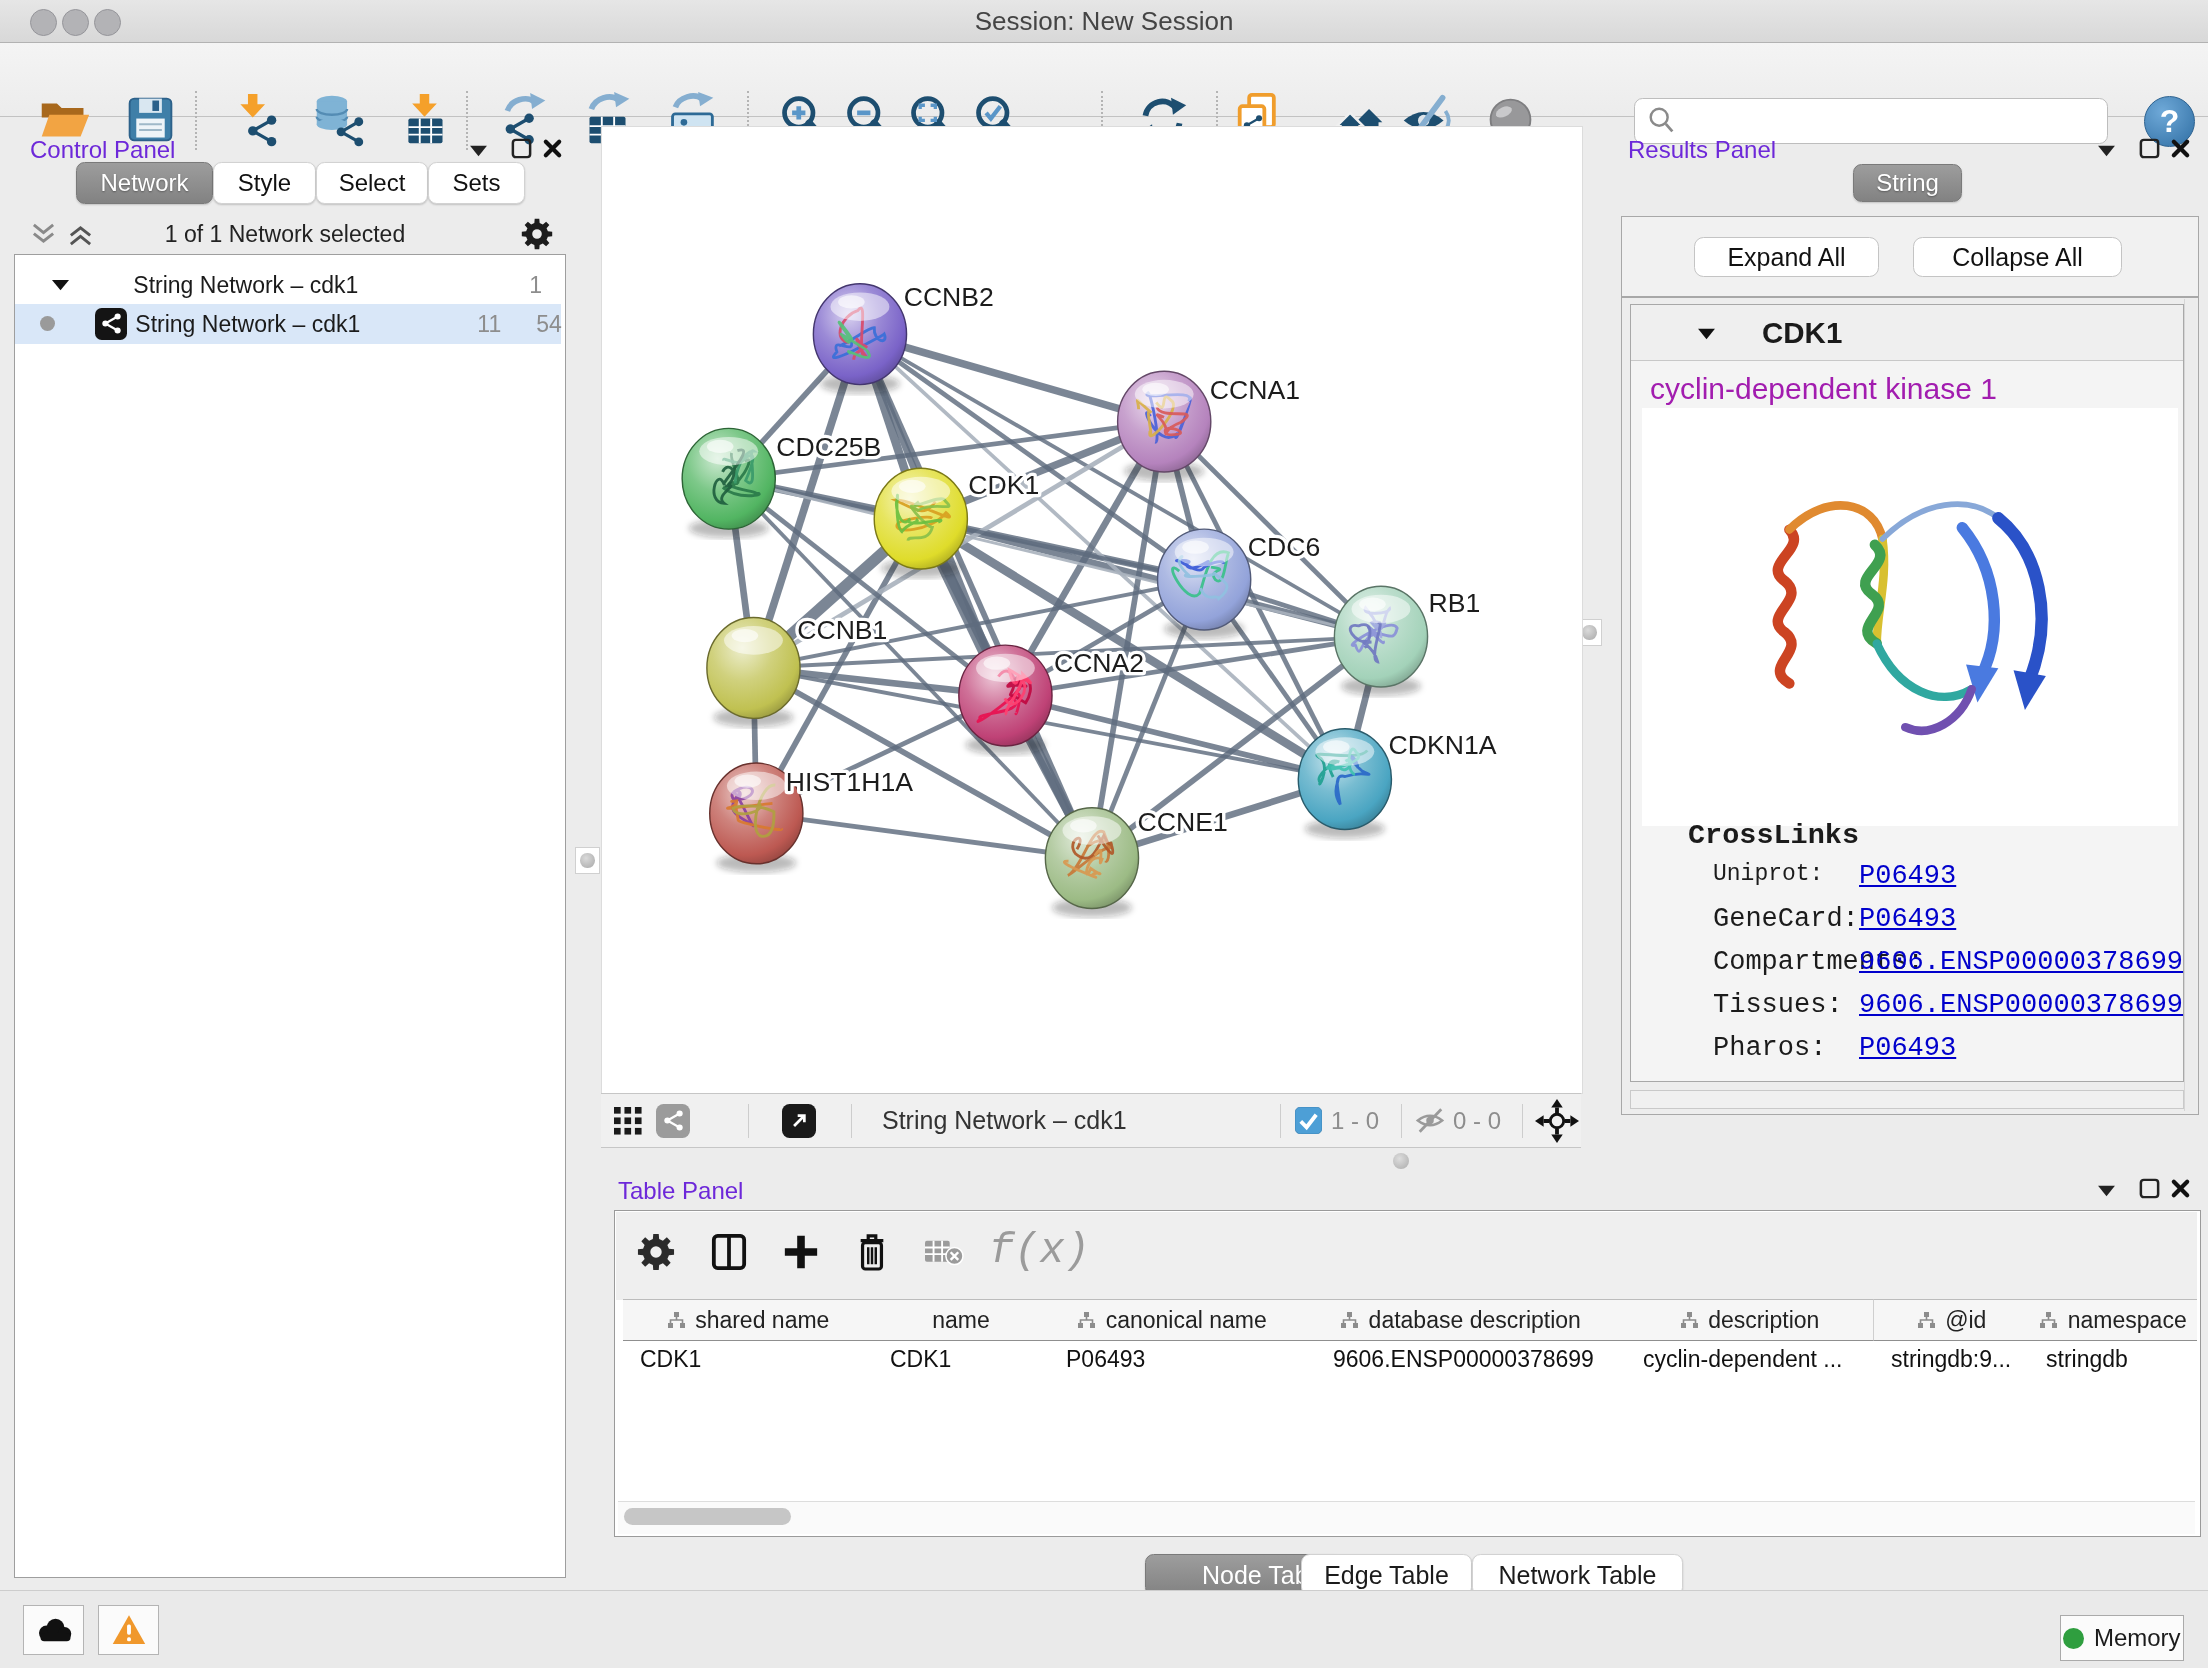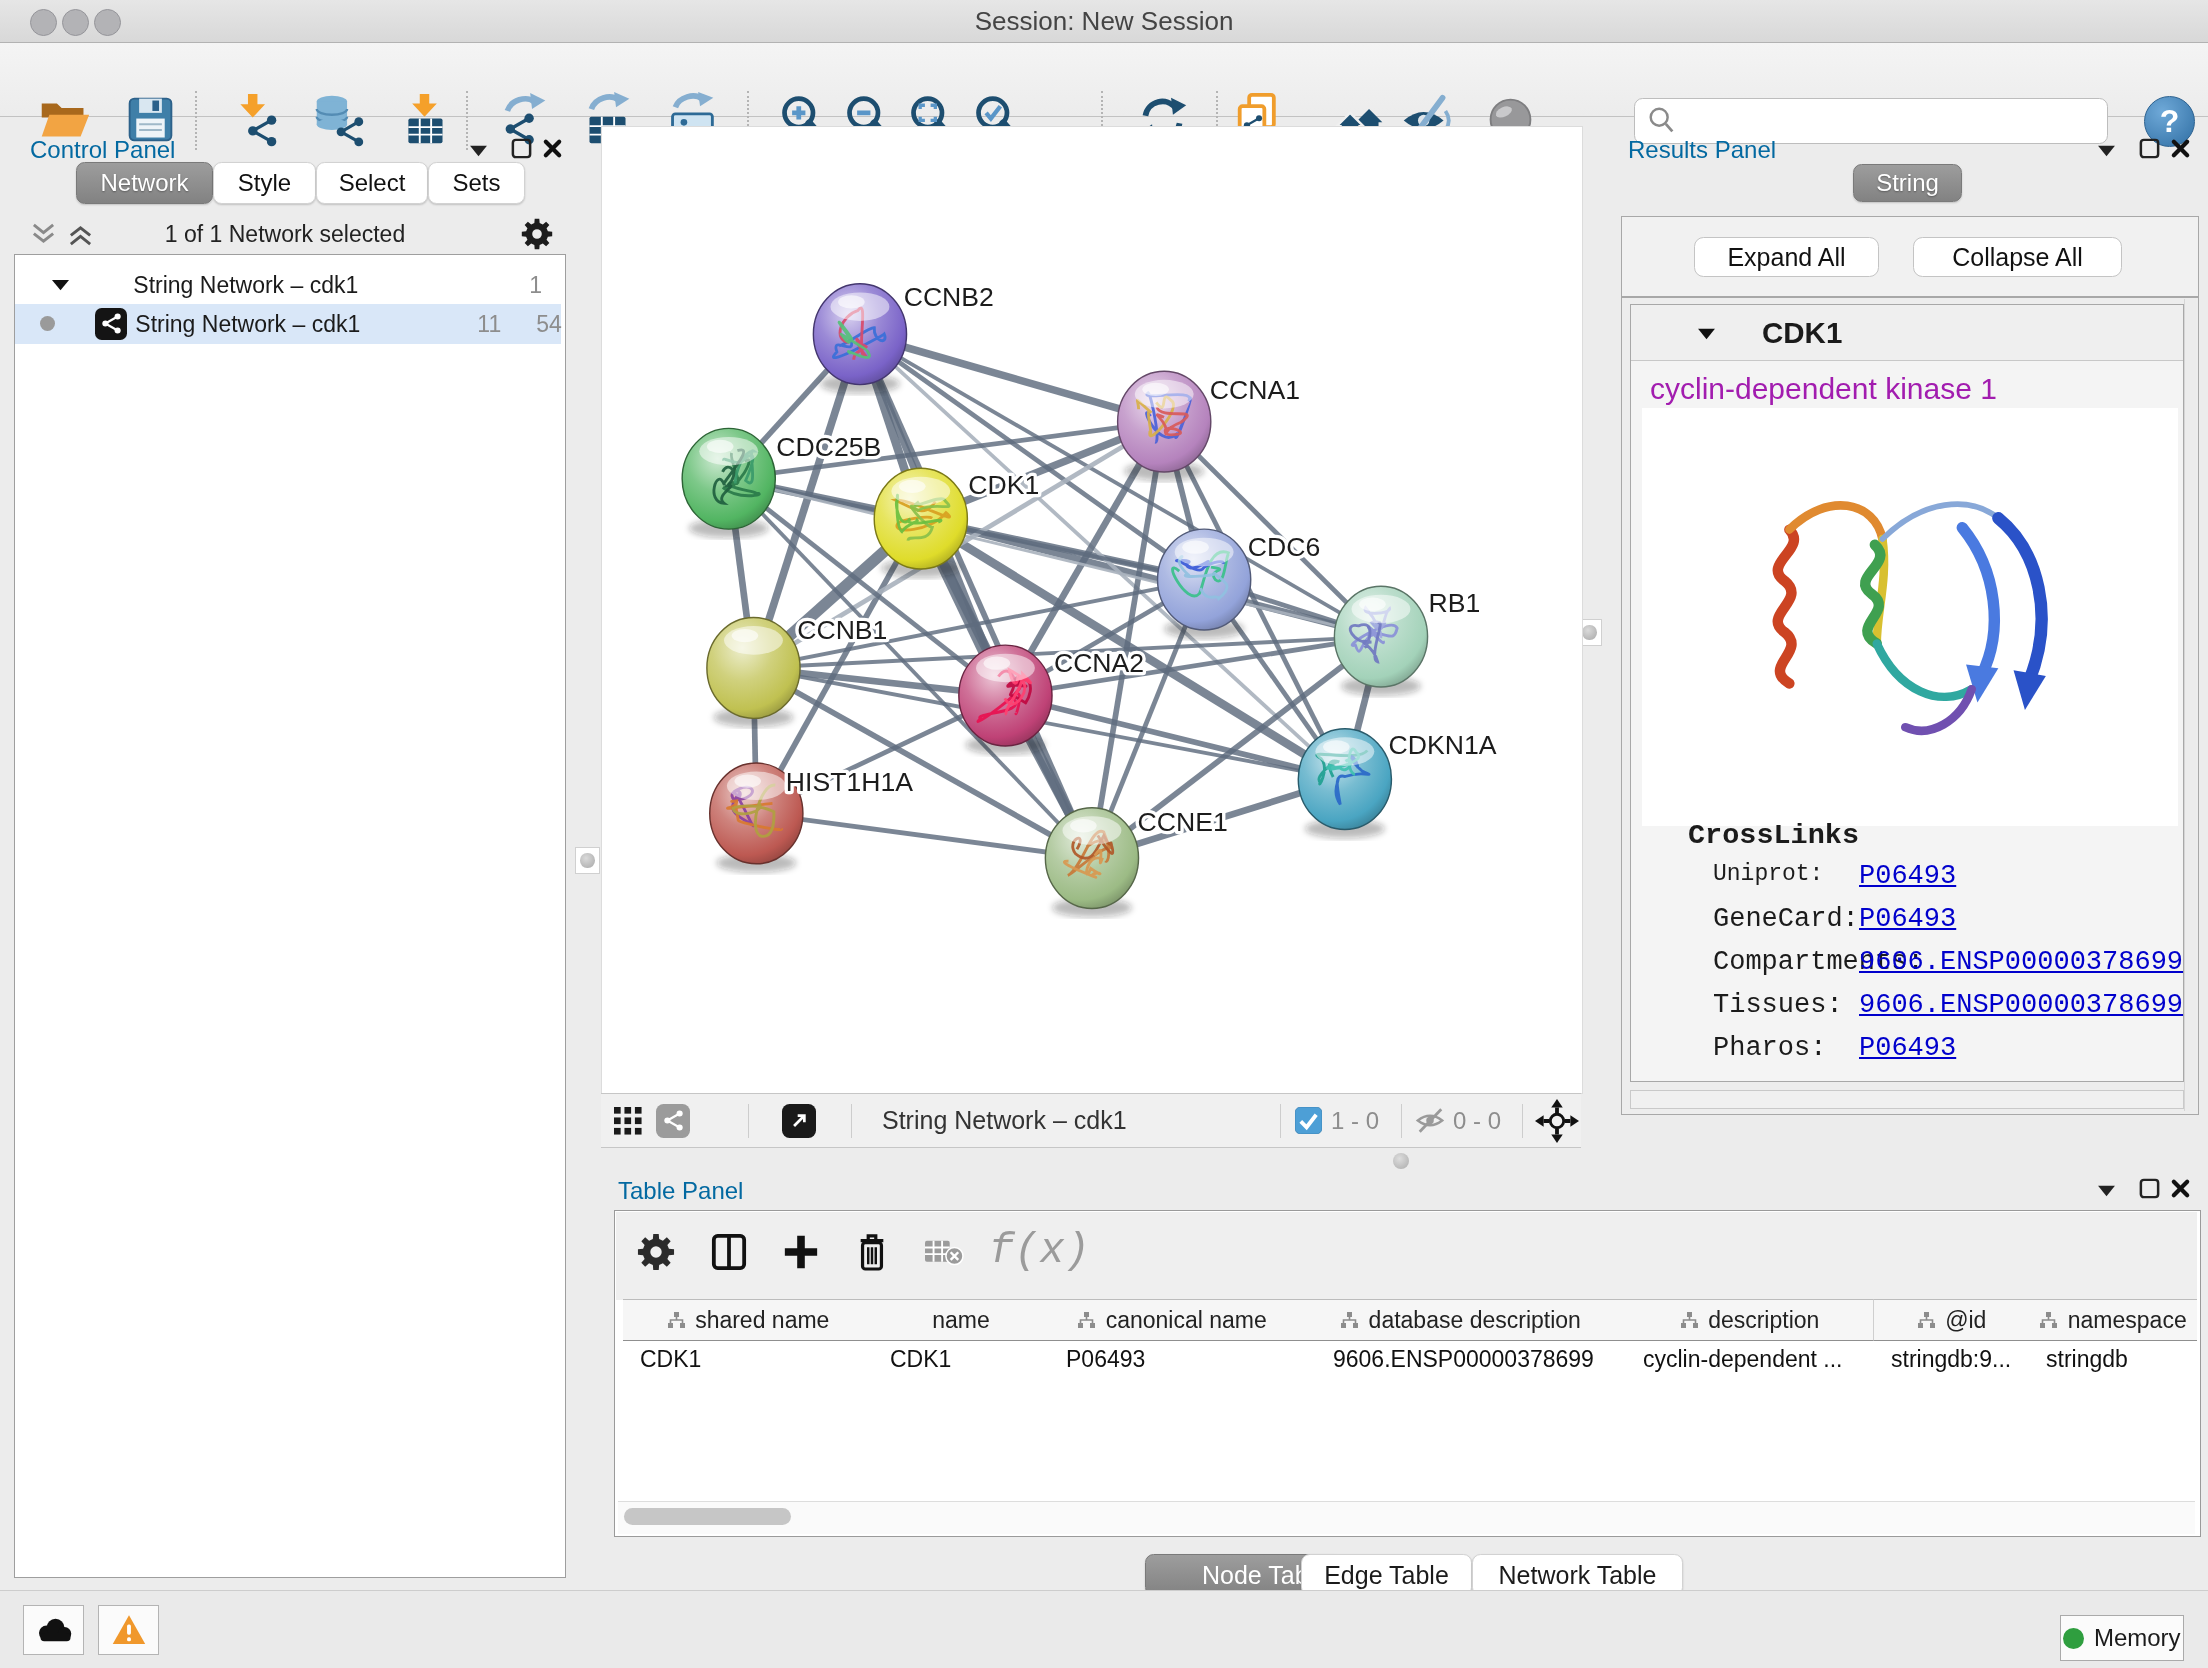--- a/index.html
+++ b/index.html
@@ -23,21 +23,21 @@
   .tb-sep{top:48px;width:0;height:59px;border-left:2.9px dotted #b4b4b4;}
   .searchbox{left:1634px;top:55px;width:472px;height:44px;background:#fff;
     border:1.9px solid #bdbdbd;border-radius:8.6px;display:flex;align-items:center;}
   .searchbox input{border:none;outline:none;flex:1;font-size:23px;height:38px;
     font-family:inherit;background:transparent;}
   .help-btn{left:2144px;top:53px;width:49px;height:49px;border-radius:50%;
     background:radial-gradient(circle at 35% 30%,#6fa9d8,#2f6ea3);border:1px solid #2a608f;
     color:#fff;font-size:32px;font-weight:bold;text-align:center;line-height:48px;cursor:pointer;}
 
   
-  .panel-title{font-size:24px;color:#0369a1;}
+  .panel-title{font-size:24px;color:#6d28d9;}
   .ph-ico{cursor:pointer;}
 
   
   .tab{position:absolute;border-radius:8.6px;background:#fff;border:1px solid #d2d2d2;
     box-shadow:0 1px 1.9px rgba(0,0,0,.18);text-align:center;font-size:24px;color:#111;
     height:40px;line-height:40px;cursor:pointer;}
   .tab.sel{background:linear-gradient(#9d9d9d,#828282);color:#fff;border:1px solid #7a7a7a;
     text-shadow:0 1px 1.9px rgba(0,0,0,.35);}
   .tree-box{left:14.3px;top:254px;width:550px;height:1322px;background:#fff;
     border:1.9px solid #9e9e9e;}

